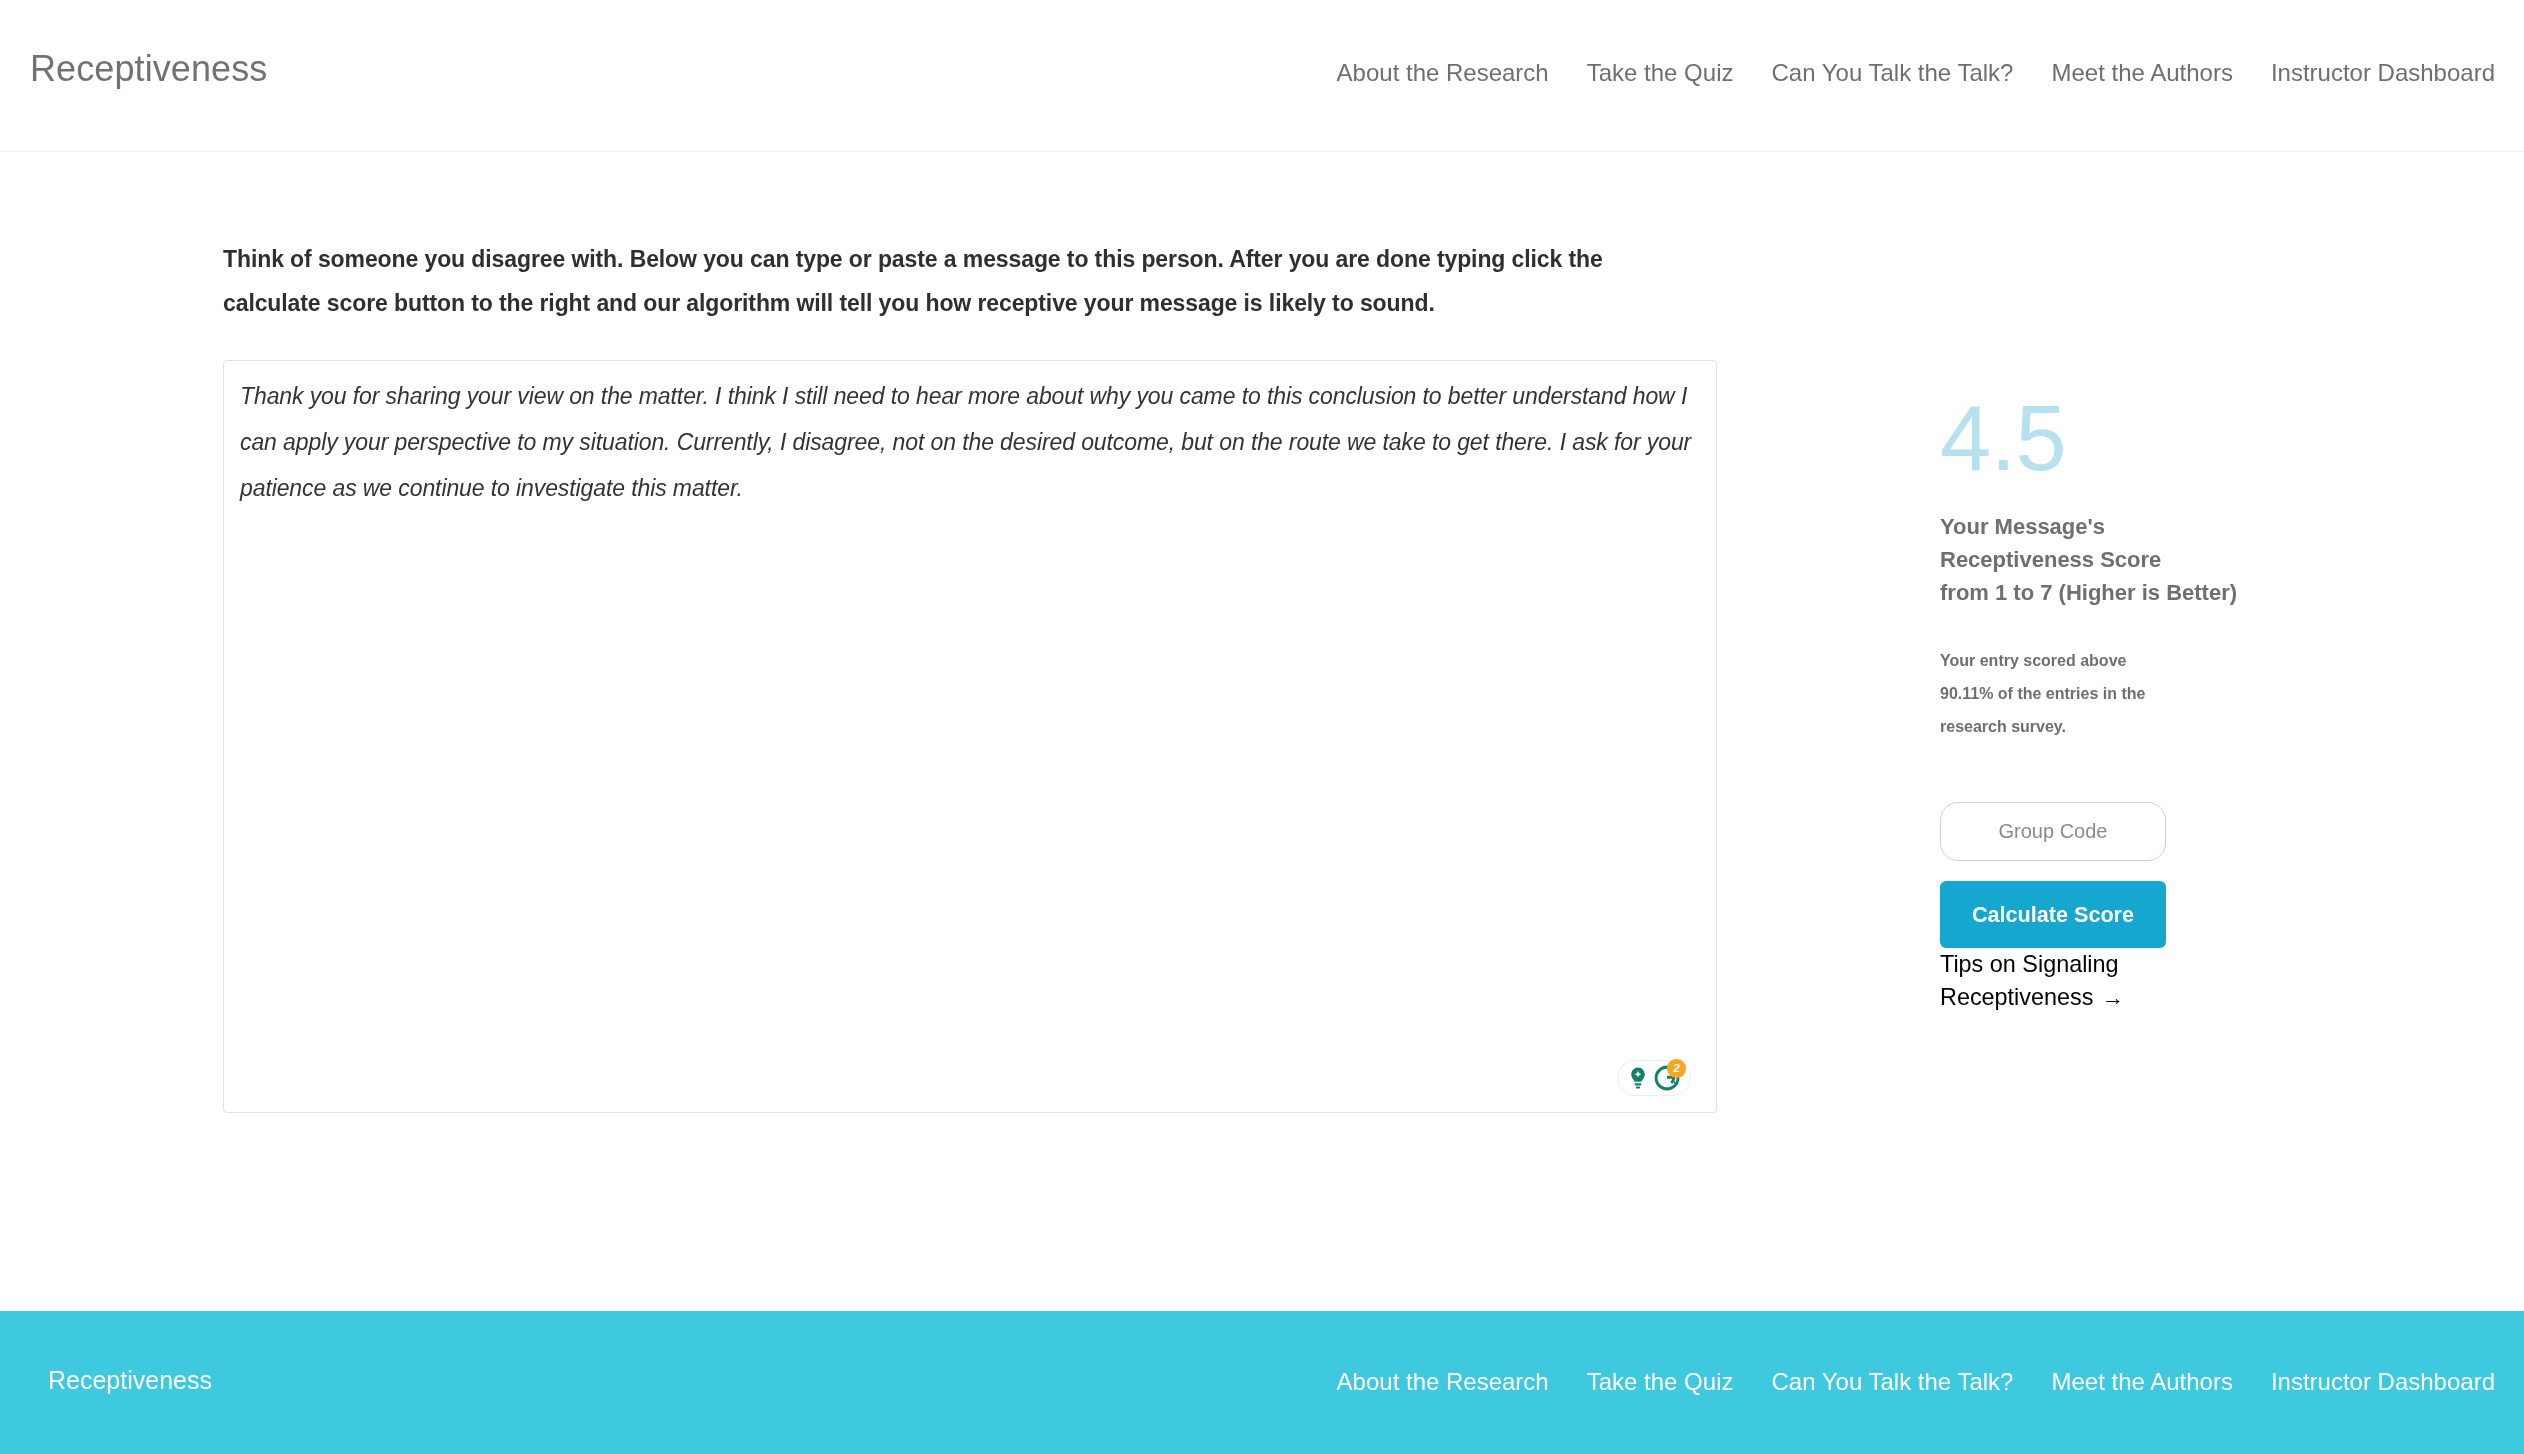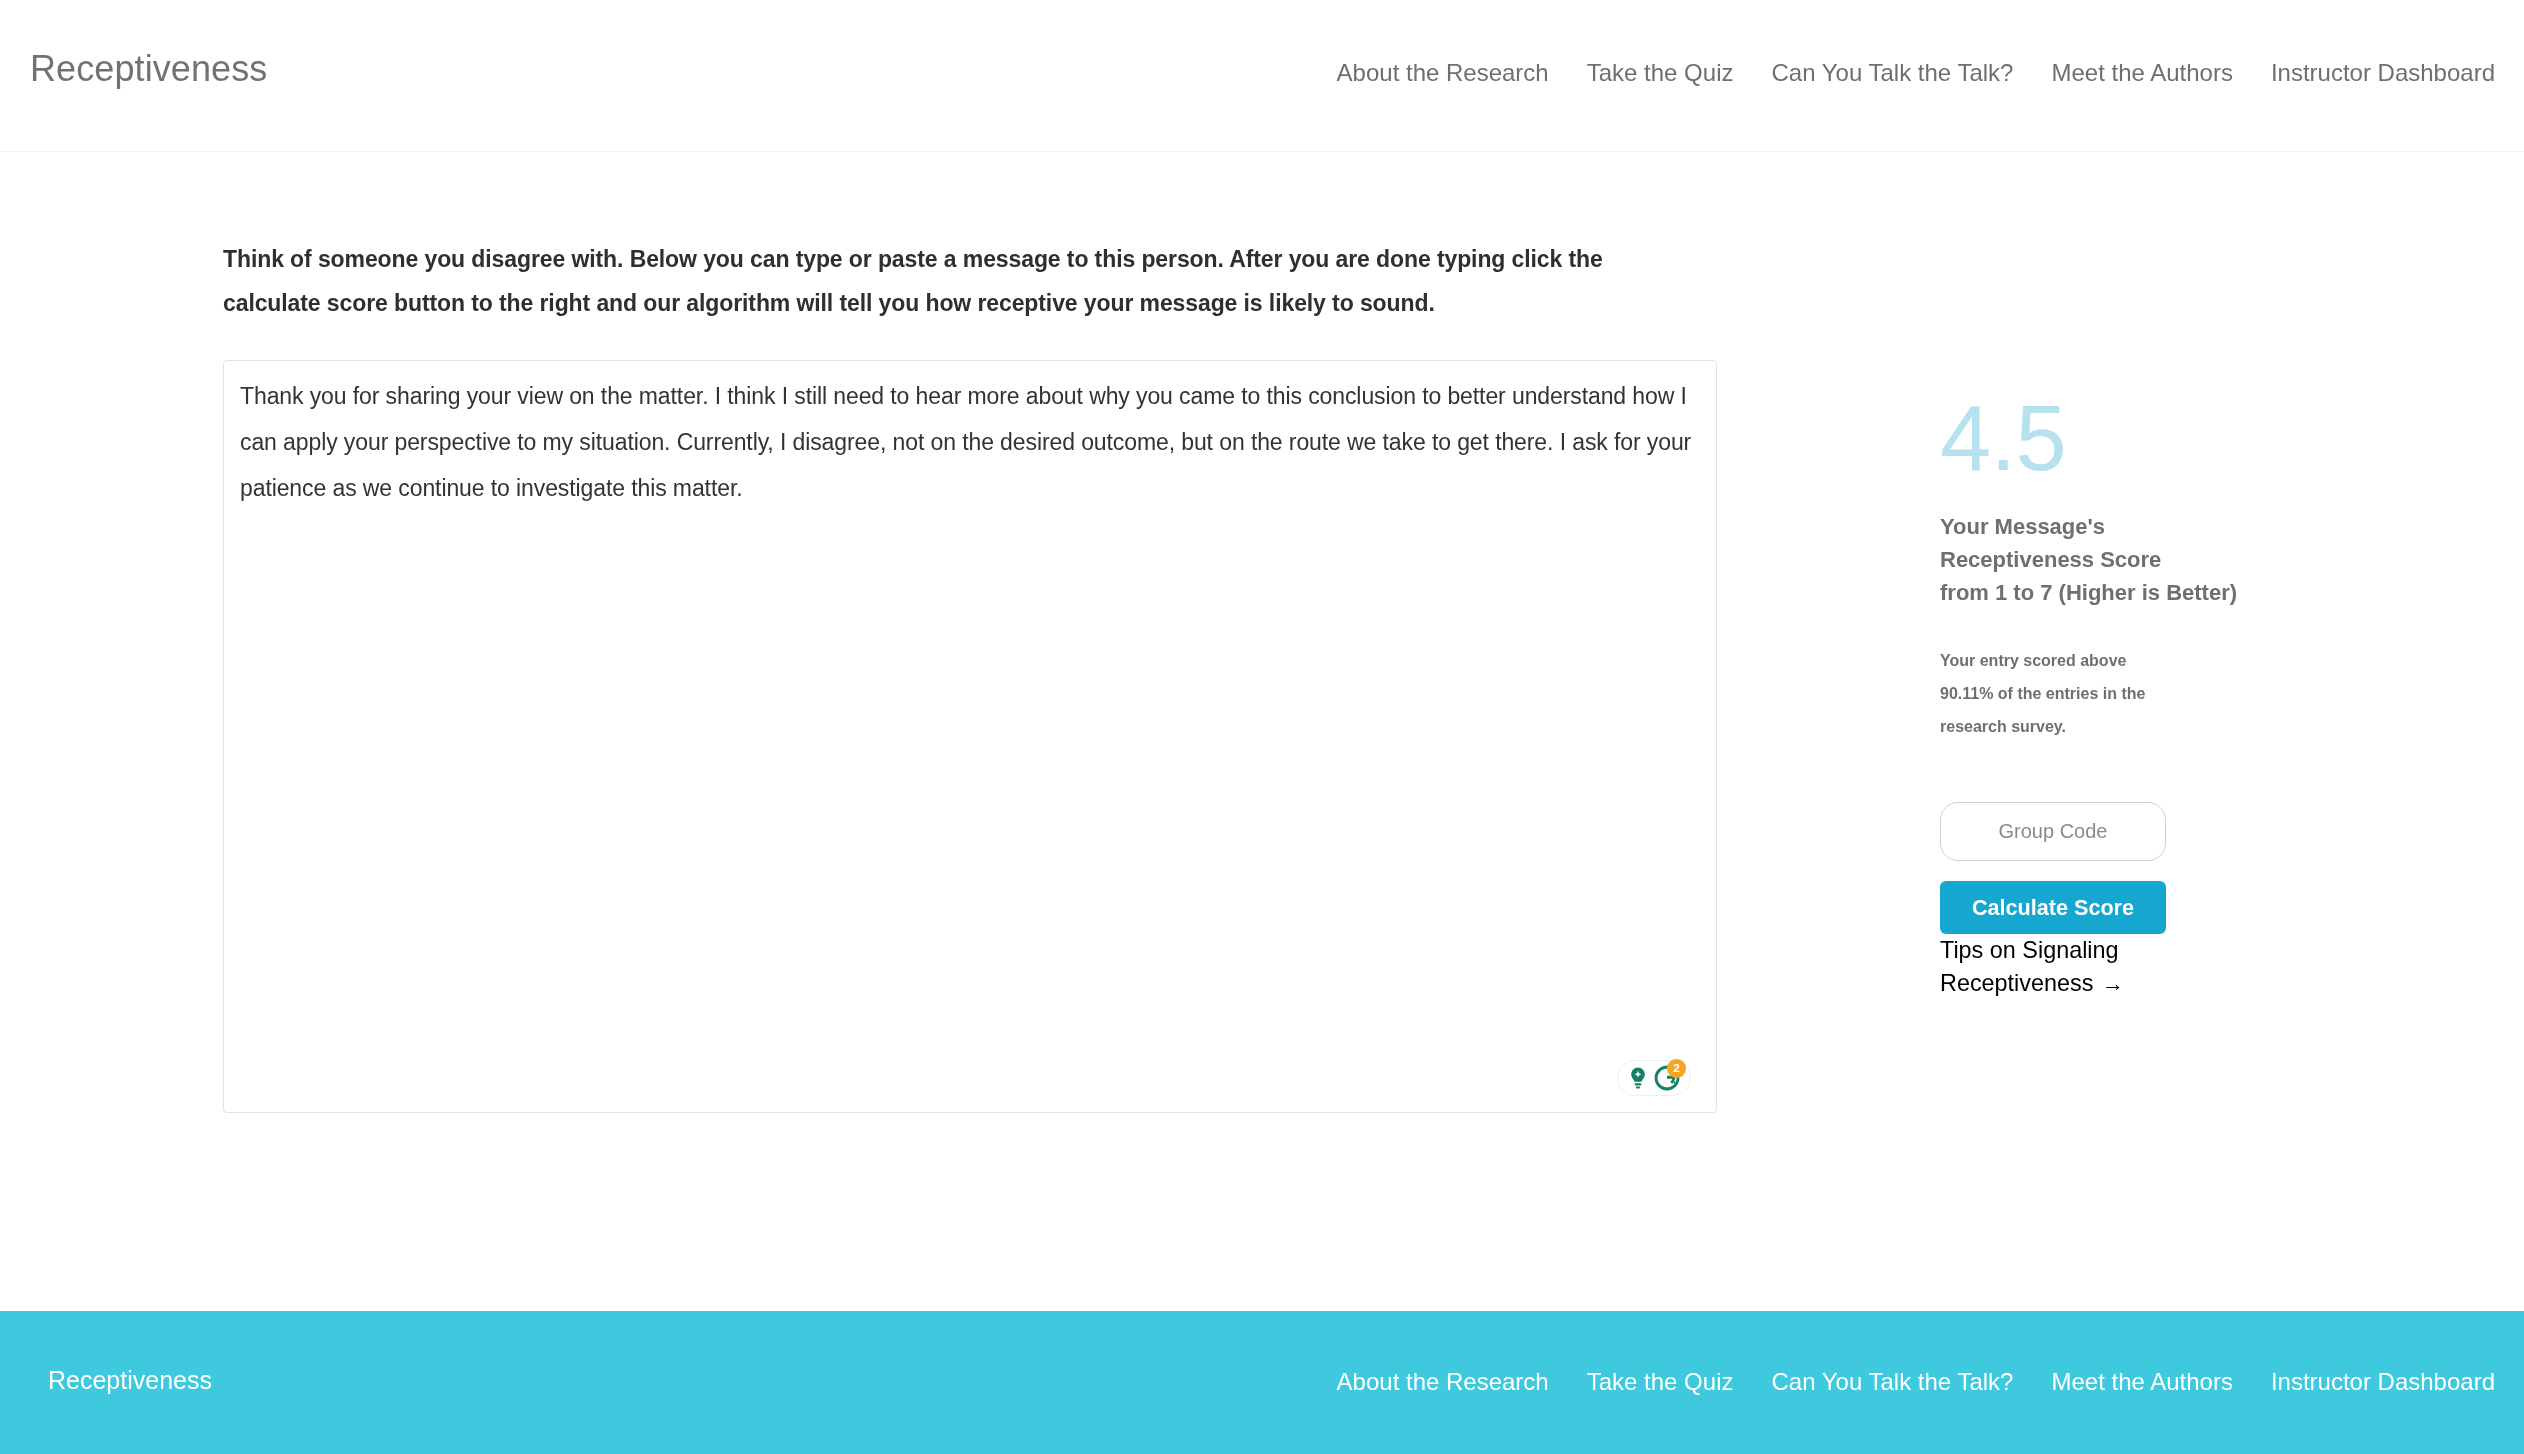--- a/index.html
+++ b/index.html
@@ -71,20 +71,21 @@
 
   .editor-wrap {
     position: absolute;
     left: 223px;
     top: 208px;
     width: 1494px;
     height: 753px;
     border: 1.2px solid #e2e2e2;
     border-radius: 3.7px;
     background: #ffffff;
+    font-style: italic;
   }
   .editor-text {
     position: absolute;
     left: 16px;
     top: 12.3px;
     width: 1467px;
     font-size: 23px;
     color: #333333;
     line-height: 46px;
     letter-spacing: -0.1px;
@@ -164,21 +165,21 @@
     color: #555555;
     text-align: center;
     outline: none;
   }
   .group-code::placeholder { color: #8b8b8b; }
 
   .calc-btn {
     margin-top: 20px;
     display: block;
     width: 226px;
-    height: 53px;
+    height: 67px;
     border: none;
     border-radius: 6.2px;
     background: #16a7d0;
     color: #ffffff;
     font-family: "Liberation Sans", sans-serif;
     font-size: 21.6px;
     font-weight: bold;
     cursor: pointer;
   }
 

